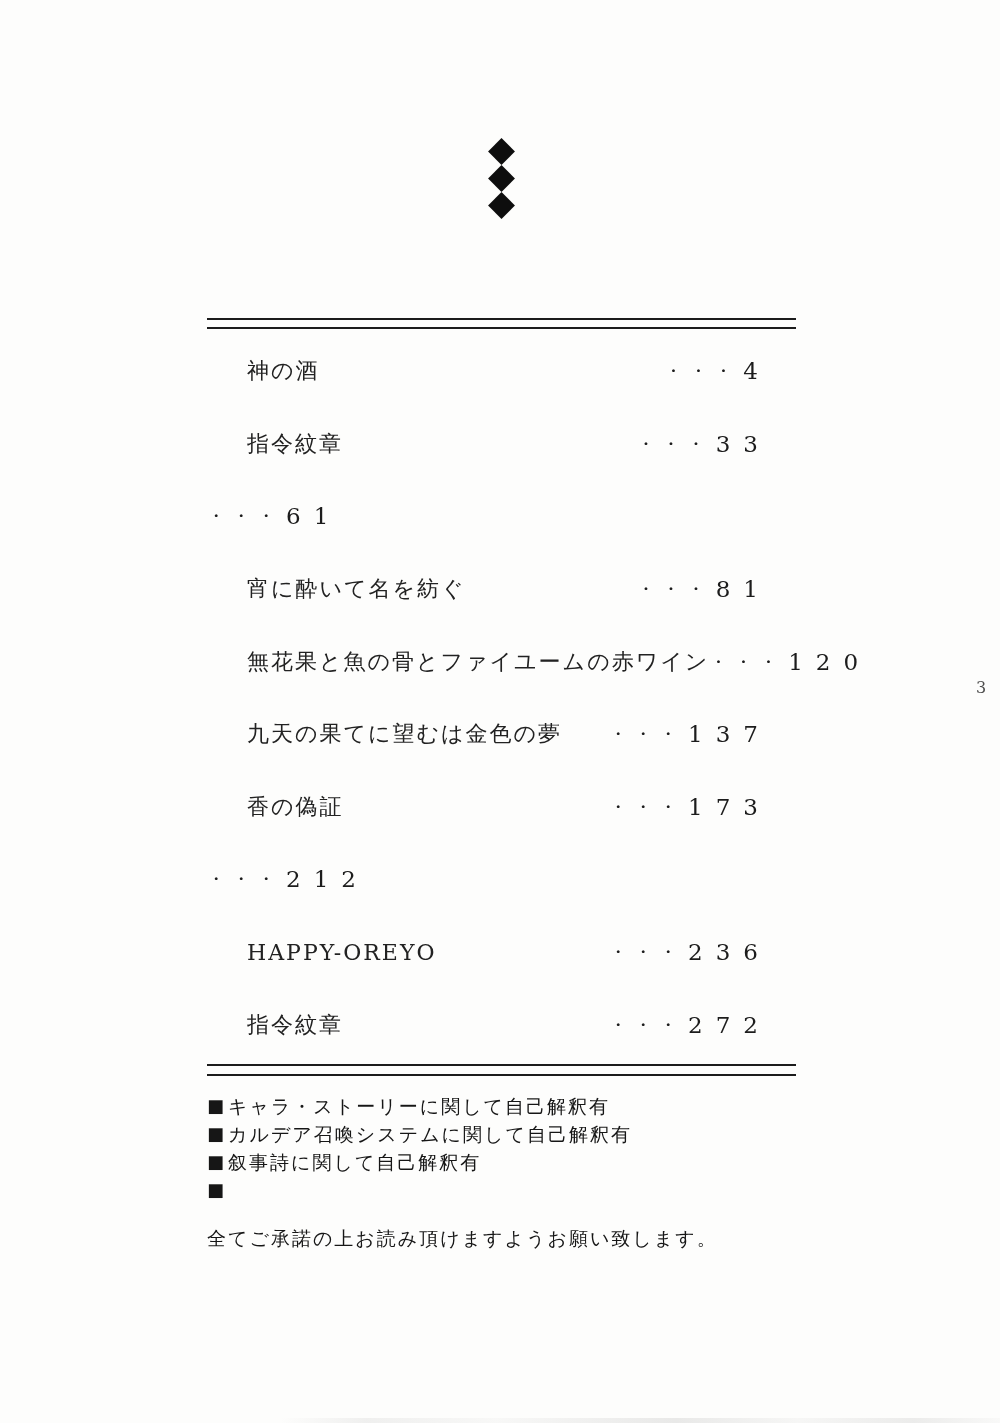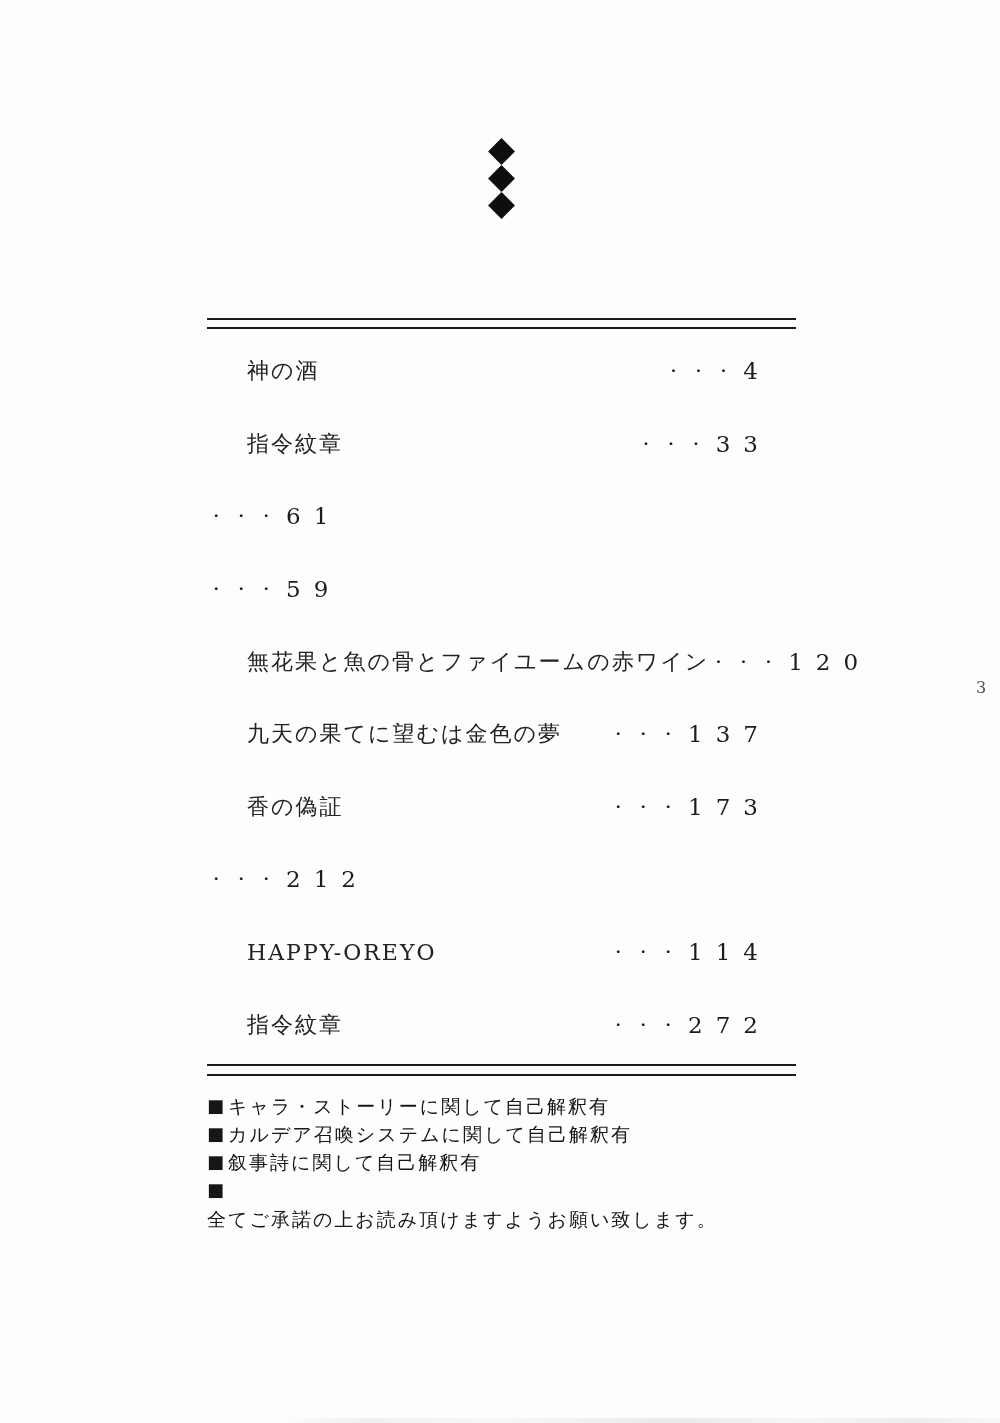--- a/index.html
+++ b/index.html
@@ -92,21 +92,21 @@
     color: #161616;
   }
   .note-line {
     display: flex;
     align-items: center;
     line-height: 28px;
     white-space: nowrap;
   }
   .note-bullet { margin-right: 2px; font-size: 18px; }
   .note-closing {
-    margin-top: 1px;
+    margin-top: 20px;
     line-height: 28px;
     white-space: nowrap;
   }
 
   
   .folio {
     position: absolute;
     left: 976px;
     top: 678px;
     font-size: 16px;
@@ -162,23 +162,24 @@
     </div>
 
     <div class="toc-row">
       <span class="toc-pagecell">
         <span class="toc-dots">・・・</span>
         <span class="toc-num">61</span>
       </span>
     </div>
 
     <div class="toc-row">
-      <span class="toc-pagecell">
-        <span class="toc-dots">・・・</span>
-        <span class="toc-num">59</span>
+      <span class="toc-title">宵に酔いて名を紡ぐ</span>
+      <span class="toc-pagecell">
+        <span class="toc-dots">・・・</span>
+        <span class="toc-num">81</span>
       </span>
     </div>
 
     <div class="toc-row">
       <span class="toc-title">無花果と魚の骨とファイユームの赤ワイン</span>
       <span class="toc-pagecell">
         <span class="toc-dots">・・・</span>
         <span class="toc-num">120</span>
       </span>
     </div>
@@ -203,21 +204,21 @@
       <span class="toc-pagecell">
         <span class="toc-dots">・・・</span>
         <span class="toc-num">212</span>
       </span>
     </div>
 
     <div class="toc-row">
       <span class="toc-title">HAPPY-OREYO</span>
       <span class="toc-pagecell">
         <span class="toc-dots">・・・</span>
-        <span class="toc-num">114</span>
+        <span class="toc-num">236</span>
       </span>
     </div>
 
     <div class="toc-row">
       <span class="toc-title">指令紋章</span>
       <span class="toc-pagecell">
         <span class="toc-dots">・・・</span>
         <span class="toc-num">272</span>
       </span>
     </div>

